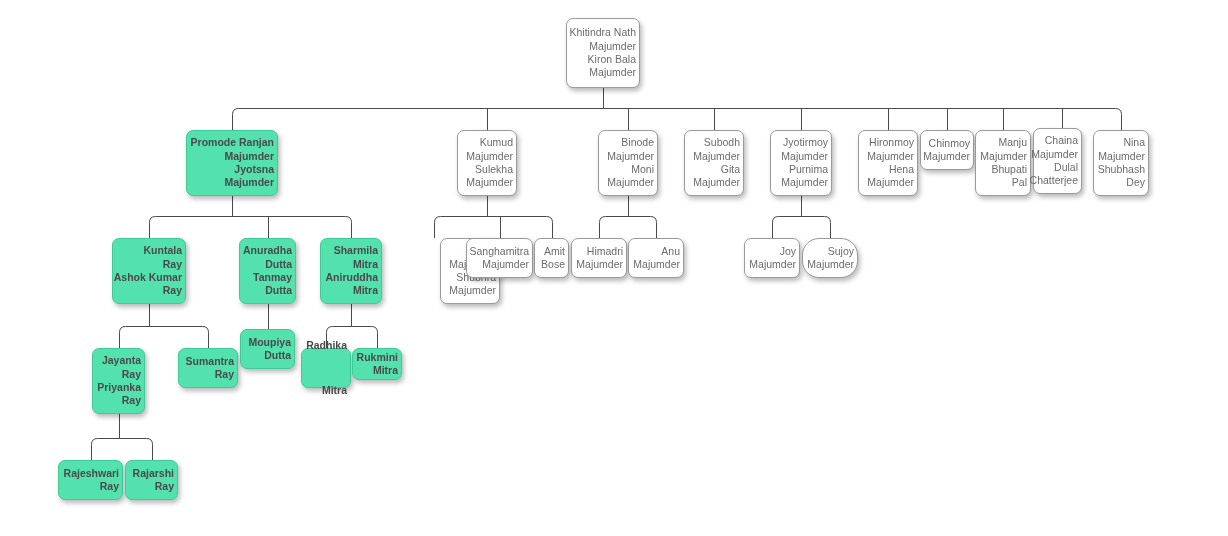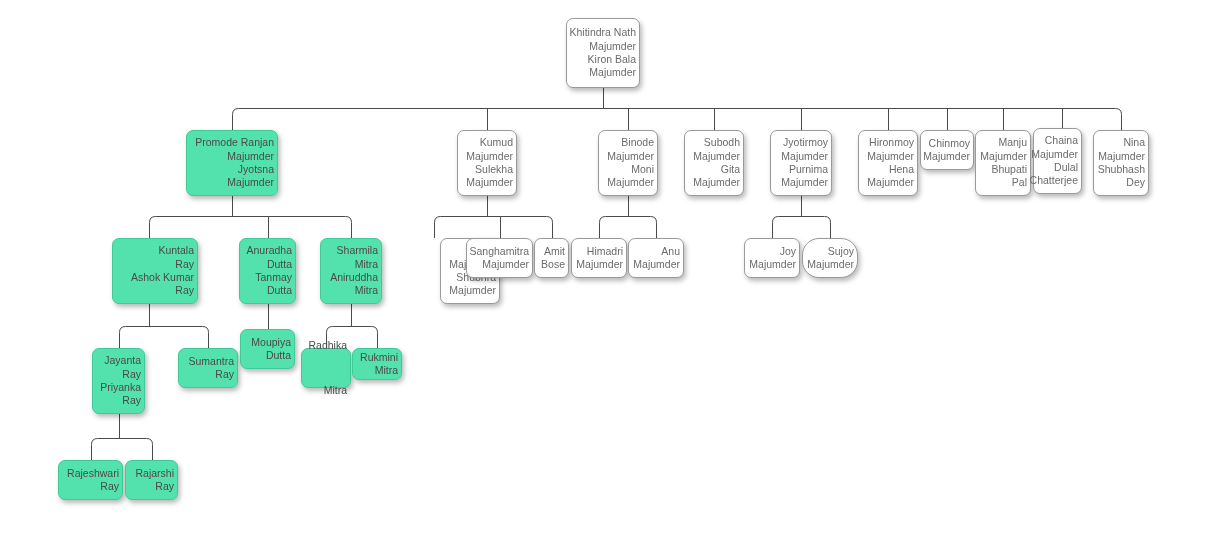--- a/index.html
+++ b/index.html
@@ -38,21 +38,21 @@
     font-size: 10.5px;
     line-height: 13.4px;
     box-shadow: 2px 3px 5px rgba(0,0,0,0.28);
     padding: 2px 3px;
     z-index: 2;
   }
   .node.hl {
     background: #53e2ae;
     border-color: #3ecb99;
     color: #4a4a4a;
-    font-weight: normal;
+    font-weight: bold;
   }
   .node .ln {
     display: block;
     white-space: nowrap;
   }
 </style>
 </head>
 <body>
 
 <div id="canvas">
@@ -159,21 +159,21 @@
         <span class="ln">Majumder</span>
         <span class="ln">Dulal</span>
         <span class="ln">Chatterjee</span>
       </div>
       <div class="node" style="left: 1093px; top: 130px; width: 56px; height: 66px;">
         <span class="ln">Nina</span>
         <span class="ln">Majumder</span>
         <span class="ln">Shubhash</span>
         <span class="ln">Dey</span>
       </div>
-      <div class="node hl" style="left: 112px; top: 238px; width: 86px; height: 66px;">
+      <div class="node hl" style="left: 112px; top: 238px; width: 74px; height: 66px;">
         <span class="ln">Kuntala</span>
         <span class="ln">Ray</span>
         <span class="ln">Ashok Kumar</span>
         <span class="ln">Ray</span>
       </div>
       <div class="node hl" style="left: 239px; top: 238px; width: 57px; height: 66px;">
         <span class="ln">Anuradha</span>
         <span class="ln">Dutta</span>
         <span class="ln">Tanmay</span>
         <span class="ln">Dutta</span>

